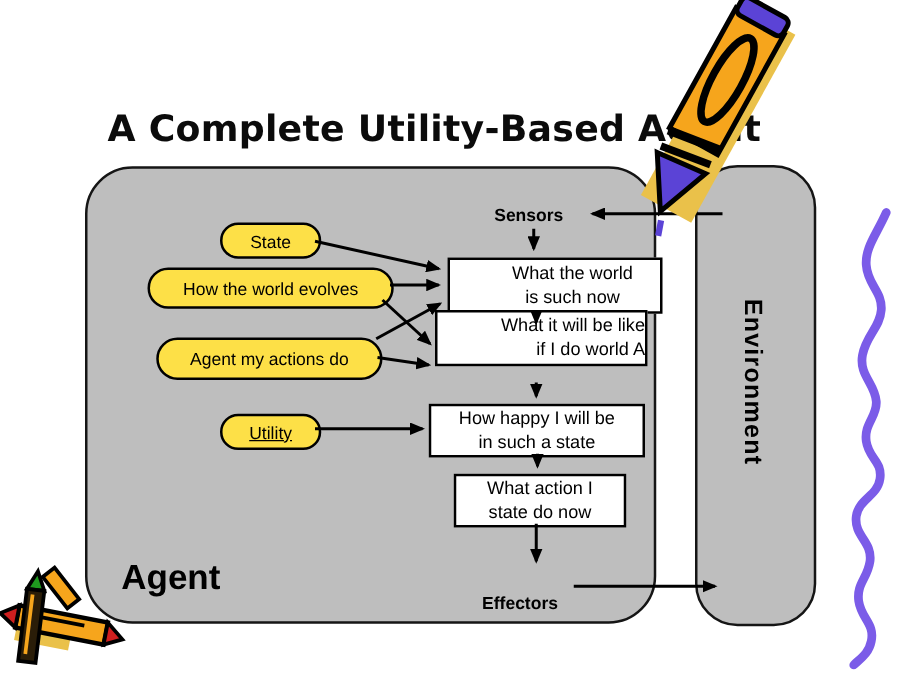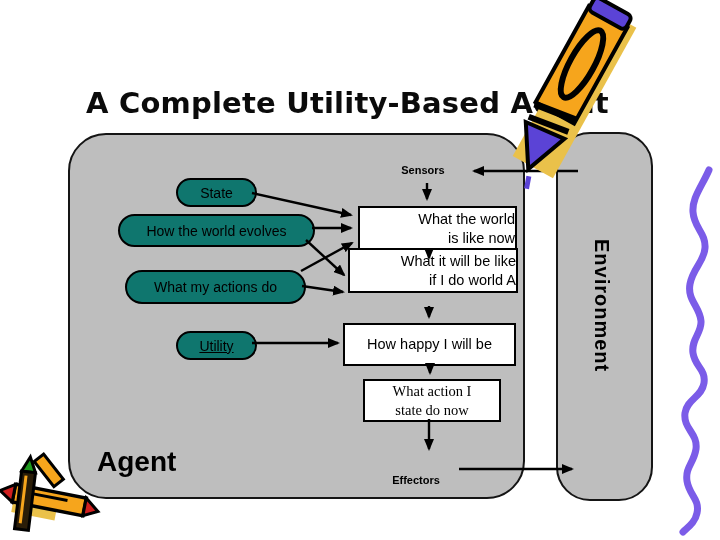--- a/index.html
+++ b/index.html
@@ -17,41 +17,41 @@
     background:#bebebe;border:2px solid #151515;border-radius:38px;z-index:1;
   }
   .env-box{
     position:absolute;left:556px;top:132px;width:93px;height:365px;
     background:#bebebe;border:2px solid #151515;border-radius:34px;z-index:1;
   }
   .env-label{
     position:absolute;left:590px;top:239px;z-index:3;
     writing-mode:vertical-rl;font-size:20px;font-weight:bold;letter-spacing:1px;white-space:nowrap;
   }
-  .io-label{position:absolute;z-index:3;font-size:11px;font-weight:bold;text-align:center;}
+  .io-label{position:absolute;z-index:3;font-size:14px;font-weight:bold;text-align:center;}
   .sensors{left:384px;top:164px;width:78px;}
   .effectors{left:375px;top:474px;width:82px;}
   .agent-label{position:absolute;left:97px;top:446px;z-index:3;font-size:28px;font-weight:bold;}
   .oval{
-    position:absolute;z-index:2;background:#0f766e;border:2px solid #000;border-radius:999px;
+    position:absolute;z-index:2;background:#fde047;border:2px solid #000;border-radius:999px;
     display:flex;align-items:center;justify-content:center;font-size:14px;white-space:nowrap;
   }
   .oval-state{left:176px;top:178px;width:77px;height:25px;}
   .oval-evolves{left:118px;top:214px;width:193px;height:29px;}
   .oval-actions{left:125px;top:270px;width:177px;height:30px;}
   .oval-utility{left:176px;top:331px;width:77px;height:25px;text-decoration:underline;}
   .pbox{
     position:absolute;z-index:2;background:#fff;border:2px solid #000;
     font-size:14.5px;line-height:1.25;display:flex;flex-direction:column;justify-content:center;
   }
   .pbox div{white-space:nowrap;}
-  .box-now{left:358px;top:206px;width:140px;height:41px;text-align:right;padding-left:15px;}
+  .box-now{left:358px;top:206px;width:140px;height:41px;text-align:center;padding-left:28px;}
   .box-future{left:348px;top:248px;width:166px;height:41px;text-align:right;}
   .box-happy{left:343px;top:323px;width:169px;height:39px;text-align:center;align-items:center;}
-  .box-action{left:363px;top:379px;width:134px;height:39px;text-align:center;font-family:Liberation Serif, serif;}
+  .box-action{left:363px;top:379px;width:134px;height:39px;text-align:center;}
   .overlay{position:absolute;left:0;top:0;z-index:5;pointer-events:none;}
 </style>
 </head>
 <body>
 
 <div class="stage">
 
   <h1 class="title">A Complete Utility-Based Agent</h1>
 
   <div class="agent-box"></div>
@@ -62,36 +62,37 @@
   <div class="io-label sensors">Sensors</div>
   <div class="io-label effectors">Effectors</div>
 
   <div class="oval oval-state">
     <span>State</span>
   </div>
   <div class="oval oval-evolves">
     <span>How the world evolves</span>
   </div>
   <div class="oval oval-actions">
-    <span>What my actions do</span>
+    <span>Agent my actions do</span>
   </div>
   <div class="oval oval-utility">
     <span>Utility</span>
   </div>
 
   <div class="pbox box-now">
     <div>What the world</div>
-    <div>is like now</div>
+    <div>is such now</div>
   </div>
   <div class="pbox box-future">
     <div>What it will be like</div>
     <div>if I do world A</div>
   </div>
   <div class="pbox box-happy">
     <div>How happy I will be</div>
+    <div>in such a state</div>
   </div>
   <div class="pbox box-action">
     <div>What action I</div>
     <div>state do now</div>
   </div>
 
   <svg class="overlay" width="720" height="540" viewBox="0 0 720 540">
     <defs>
       <marker id="ah" markerWidth="12" markerHeight="10" refX="10" refY="5" orient="auto" markerUnits="userSpaceOnUse">
         <path d="M0,0 L12,5 L0,10 Z" fill="#000"></path>

